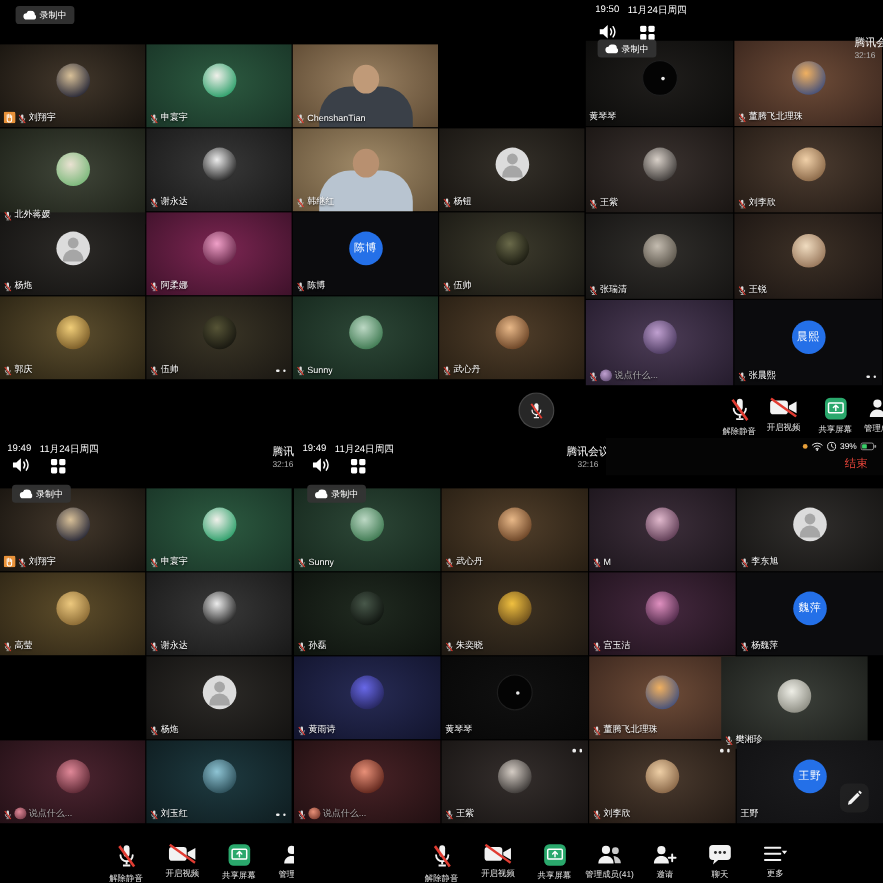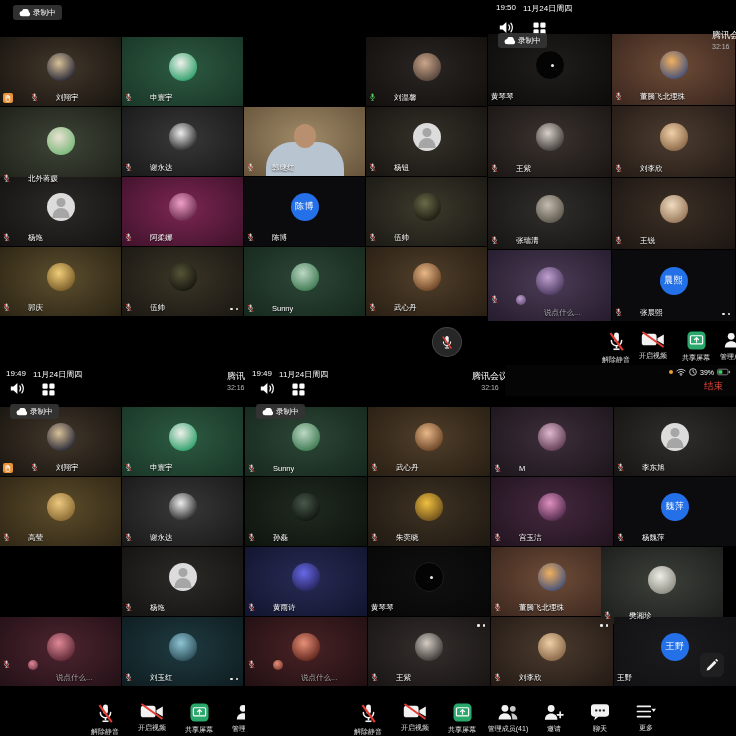--- a/index.html
+++ b/index.html
@@ -13,21 +13,21 @@
   .av.d{background:#dcdcdc;}
   .av.d::before{content:"";position:absolute;left:50%;top:5px;transform:translateX(-50%);
       width:9px;height:9px;border-radius:50%;background:#a6a6a6;}
   .av.d::after{content:"";position:absolute;left:50%;bottom:3px;transform:translateX(-50%);
       width:17px;height:10px;border-radius:9px 9px 0 0;background:#a6a6a6;}
   .av.dot{background:#040404;border:1px solid #1d1d1d;}
   .av.dot::after{content:"";position:absolute;left:55%;top:48%;width:3px;height:3px;border-radius:50%;background:#e8e8e8;}
   .vbody{position:absolute;left:50%;bottom:-8px;transform:translateX(-50%);width:78px;height:42px;
       border-radius:26px 26px 0 0;}
   .vhead{position:absolute;left:50%;bottom:28px;transform:translateX(-50%);width:22px;height:24px;border-radius:50%;}
-  .nameplate{position:absolute;left:3px;bottom:3px;display:flex;align-items:flex-start;gap:18px;
+  .nameplate{position:absolute;left:3px;bottom:3px;display:flex;align-items:flex-end;gap:2px;
       max-width:96%;overflow:hidden;z-index:4;}
   .nameplate .nm{font-size:7.5px;color:#fff;white-space:nowrap;text-shadow:0 1px 2px rgba(0,0,0,.9);}
   .nameplate .capx{font-size:7.5px;color:#a9a9a9;white-space:nowrap;text-shadow:0 1px 2px rgba(0,0,0,.9);margin-top:13px;}
   .chipav{width:10px;height:10px;border-radius:50%;flex:0 0 auto;}
   .dots{position:absolute;display:flex;gap:3px;z-index:5;}
   .dots i{width:2.5px;height:2.5px;border-radius:50%;background:#ededed;display:block;}
   .badge{position:absolute;display:flex;align-items:center;gap:3px;background:rgba(52,52,52,.93);
       border-radius:3px;padding:2.5px 6px;font-size:7.5px;color:#fff;z-index:20;white-space:nowrap;}
   .titleblock{position:absolute;z-index:15;color:#fff;line-height:1;}
   .titleblock .tt{font-size:9px;white-space:nowrap;}
@@ -86,32 +86,34 @@
               <rect x="5" y="1" width="4" height="8" rx="2" fill="#d8d8d8"></rect>
     <path d="M2.8 7.8a4.2 4.2 0 0 0 8.4 0" stroke="#d8d8d8" stroke-width="1.3" fill="none" stroke-linecap="round"></path>
     <line x1="7" y1="12.2" x2="7" y2="14.2" stroke="#d8d8d8" stroke-width="1.3"></line>
     <line x1="4.5" y1="14.9" x2="9.5" y2="14.9" stroke="#d8d8d8" stroke-width="1.3"></line>
     <line x1="2" y1="1.6" x2="12.2" y2="15.6" stroke="#e13c32" stroke-width="1.8"></line>
             </svg>
           </span>
           <span class="nm">申寰宇</span>
         </div>
       </div>
-      <div class="tile" style="left: 366px; top: 37px; width: 121px; height: 69px; background: radial-gradient(95px 62px at 50% 45%, rgb(42, 37, 34), rgb(14, 12, 10));">
-        <div class="av" style="background: radial-gradient(circle at 42% 36%, rgb(202, 165, 138), rgb(85, 68, 58) 78%);"></div>
-        <div class="nameplate">
-          <span style="display: flex;">
-            <svg width="7" height="8.5" viewBox="0 0 14 17" xmlns="http://www.w3.org/2000/svg">
-              <rect x="5" y="1" width="4" height="8" rx="2" fill="#57d06a"></rect>
-    <path d="M2.8 7.8a4.2 4.2 0 0 0 8.4 0" stroke="#57d06a" stroke-width="1.3" fill="none" stroke-linecap="round"></path>
-    <line x1="7" y1="12.2" x2="7" y2="14.2" stroke="#57d06a" stroke-width="1.3"></line>
-    <line x1="4.5" y1="14.9" x2="9.5" y2="14.9" stroke="#57d06a" stroke-width="1.3"></line>
-    </svg>
-          </span>
-          <span class="nm">刘温馨</span>
+      <div class="tile" style="left: 244px; top: 37px; width: 121px; height: 69px; background: radial-gradient(95px 62px at 50% 45%, rgb(154, 129, 98), rgb(85, 66, 44));">
+        <div class="vbody" style="background: rgb(58, 64, 72);"></div>
+        <div class="vhead" style="background: rgb(192, 154, 120);"></div>
+        <div class="nameplate">
+          <span style="display: flex;">
+            <svg width="7" height="8.5" viewBox="0 0 14 17" xmlns="http://www.w3.org/2000/svg">
+              <rect x="5" y="1" width="4" height="8" rx="2" fill="#d8d8d8"></rect>
+    <path d="M2.8 7.8a4.2 4.2 0 0 0 8.4 0" stroke="#d8d8d8" stroke-width="1.3" fill="none" stroke-linecap="round"></path>
+    <line x1="7" y1="12.2" x2="7" y2="14.2" stroke="#d8d8d8" stroke-width="1.3"></line>
+    <line x1="4.5" y1="14.9" x2="9.5" y2="14.9" stroke="#d8d8d8" stroke-width="1.3"></line>
+    <line x1="2" y1="1.6" x2="12.2" y2="15.6" stroke="#e13c32" stroke-width="1.8"></line>
+            </svg>
+          </span>
+          <span class="nm">ChenshanTian</span>
         </div>
       </div>
       <div class="tile" style="left: 0px; top: 107px; width: 121px; height: 80px; background: radial-gradient(95px 62px at 50% 45%, rgb(63, 69, 56), rgb(25, 28, 20));">
         <div class="av" style="background: radial-gradient(circle at 42% 36%, rgb(234, 226, 210), rgb(122, 184, 122) 78%);"></div>
         <div class="nameplate">
           <span style="display: flex;">
             <svg width="7" height="8.5" viewBox="0 0 14 17" xmlns="http://www.w3.org/2000/svg">
               <rect x="5" y="1" width="4" height="8" rx="2" fill="#d8d8d8"></rect>
     <path d="M2.8 7.8a4.2 4.2 0 0 0 8.4 0" stroke="#d8d8d8" stroke-width="1.3" fill="none" stroke-linecap="round"></path>
     <line x1="7" y1="12.2" x2="7" y2="14.2" stroke="#d8d8d8" stroke-width="1.3"></line>

